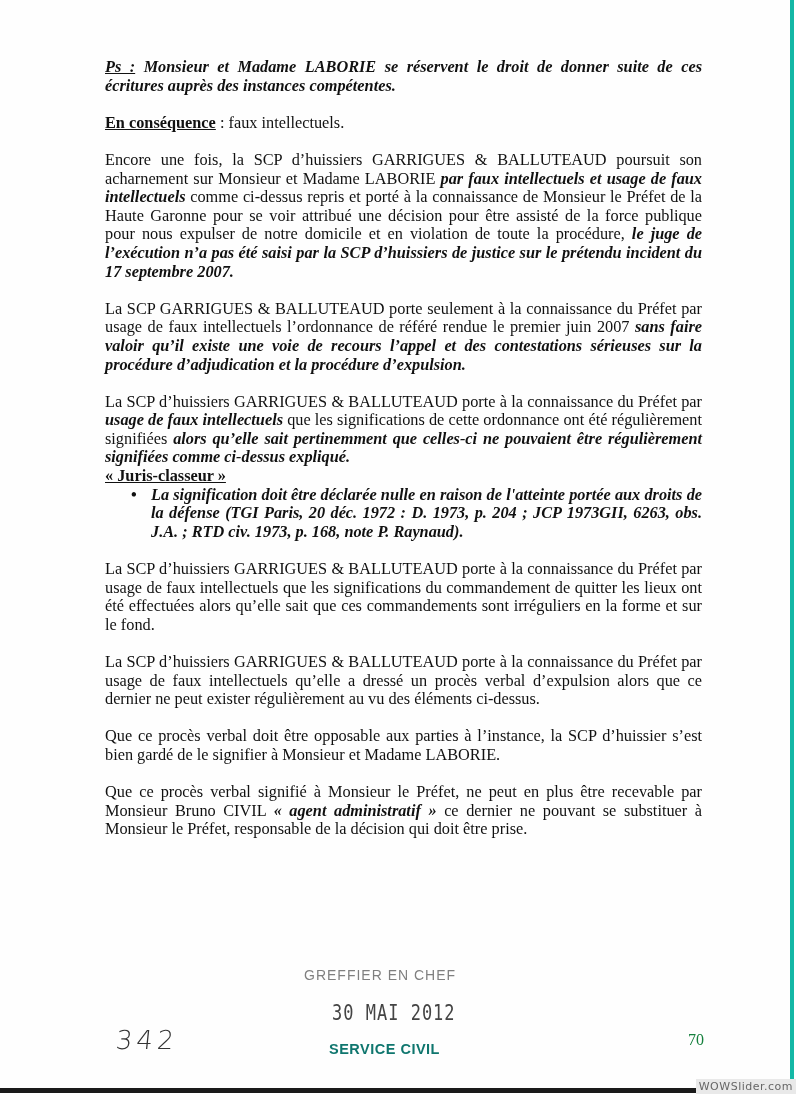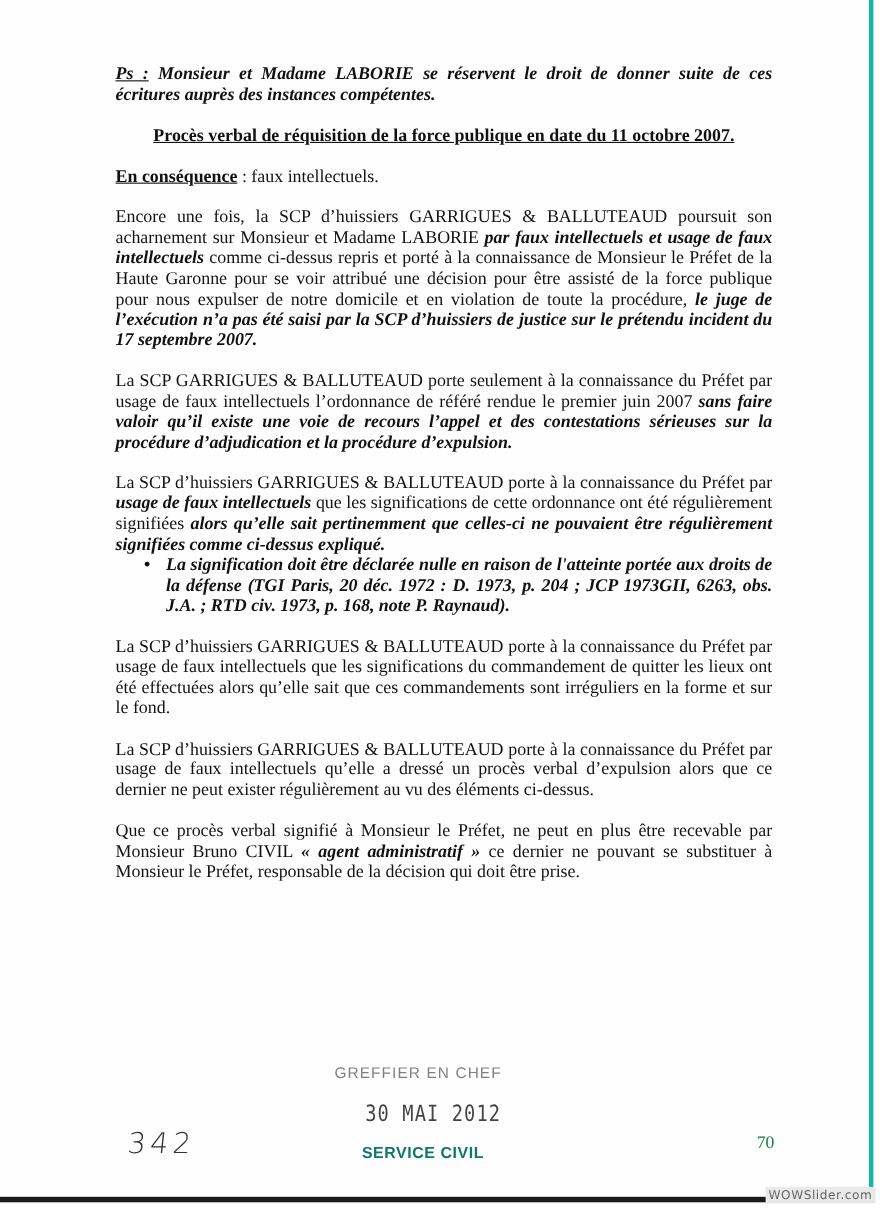--- a/index.html
+++ b/index.html
@@ -65,51 +65,52 @@
 </head>
 <body>
 
 <div class="page">
   <div class="content">
 
     <p>
       <span class="bi u">Ps :</span><span class="bi"> Monsieur et Madame LABORIE se réservent le droit de donner suite de ces écritures auprès des instances compétentes.</span>
     </p>
 
-    <p class="center title">
-      <span class="b u">Procès verbal de réquisition de la force publique en date du 11 octobre 2007.</span>
-    </p>
 
     <p>
       <span class="b u">En conséquence</span><span> : faux intellectuels.</span>
     </p>
 
     <p>
       <span>Encore une fois, la SCP d’huissiers GARRIGUES &amp; BALLUTEAUD poursuit son acharnement sur Monsieur et Madame LABORIE </span><span class="bi">par faux intellectuels et usage de faux intellectuels</span><span> comme ci-dessus repris et porté à la connaissance de Monsieur le Préfet de la Haute Garonne pour se voir attribué une décision pour être assisté de la force publique pour nous expulser de notre domicile et en violation de toute la procédure, </span><span class="bi">le juge de l’exécution n’a pas été saisi par la SCP d’huissiers de justice sur le prétendu incident du 17 septembre 2007.</span>
     </p>
 
     <p>
       <span>La SCP GARRIGUES &amp; BALLUTEAUD porte seulement à la connaissance du Préfet par usage de faux intellectuels l’ordonnance de référé rendue le premier juin 2007 </span><span class="bi">sans faire valoir qu’il existe une voie de recours l’appel et des contestations sérieuses sur la procédure d’adjudication et la procédure d’expulsion.</span>
     </p>
 
     <p class="nomargin">
       <span>La SCP d’huissiers GARRIGUES &amp; BALLUTEAUD porte à la connaissance du Préfet par </span><span class="bi">usage de faux intellectuels</span><span> que les significations de cette ordonnance ont été régulièrement signifiées </span><span class="bi">alors qu’elle sait pertinemment que celles-ci ne pouvaient être régulièrement signifiées comme ci-dessus expliqué.</span>
     </p>
 
+    <p class="nomargin">
+      <span class="b u">« Juris-classeur »</span>
+    </p>
 
     <ul class="bullets">
       <li class="bi">
         <span class="bullet">•</span><span>La signification doit être déclarée nulle en raison de l'atteinte portée aux droits de la défense  (TGI  Paris, 20 déc. 1972 : D. 1973, p. 204 ; JCP 1973GII, 6263, obs. J.A. ; RTD civ. 1973, p. 168, note P. Raynaud).</span>
       </li>
     </ul>
 
     <p>La SCP d’huissiers GARRIGUES &amp; BALLUTEAUD porte à la connaissance du Préfet par usage de faux intellectuels que les significations du commandement de quitter les lieux ont été effectuées alors qu’elle sait que ces commandements sont irréguliers en la forme et sur le fond.</p>
 
     <p>La SCP d’huissiers GARRIGUES &amp; BALLUTEAUD porte à la connaissance du Préfet par usage de faux intellectuels qu’elle a dressé un procès verbal d’expulsion alors que ce dernier ne peut exister régulièrement au vu des éléments ci-dessus.</p>
 
+    <p>Que ce procès verbal doit être opposable aux parties à l’instance, la SCP d’huissier s’est bien gardé de le signifier à Monsieur et Madame LABORIE.</p>
 
     <p>
       <span>Que ce procès verbal signifié à Monsieur le Préfet, ne peut en plus être recevable par Monsieur Bruno CIVIL </span><span class="bi">« agent administratif »</span><span> ce dernier ne pouvant se substituer à Monsieur le Préfet, responsable de la décision qui doit être prise.</span>
     </p>
 
   </div>
 
   <div class="stamp-greffier">GREFFIER EN CHEF</div>
   <div class="handwritten">342</div>
   <div class="stamp-date">30 MAI 2012</div>

